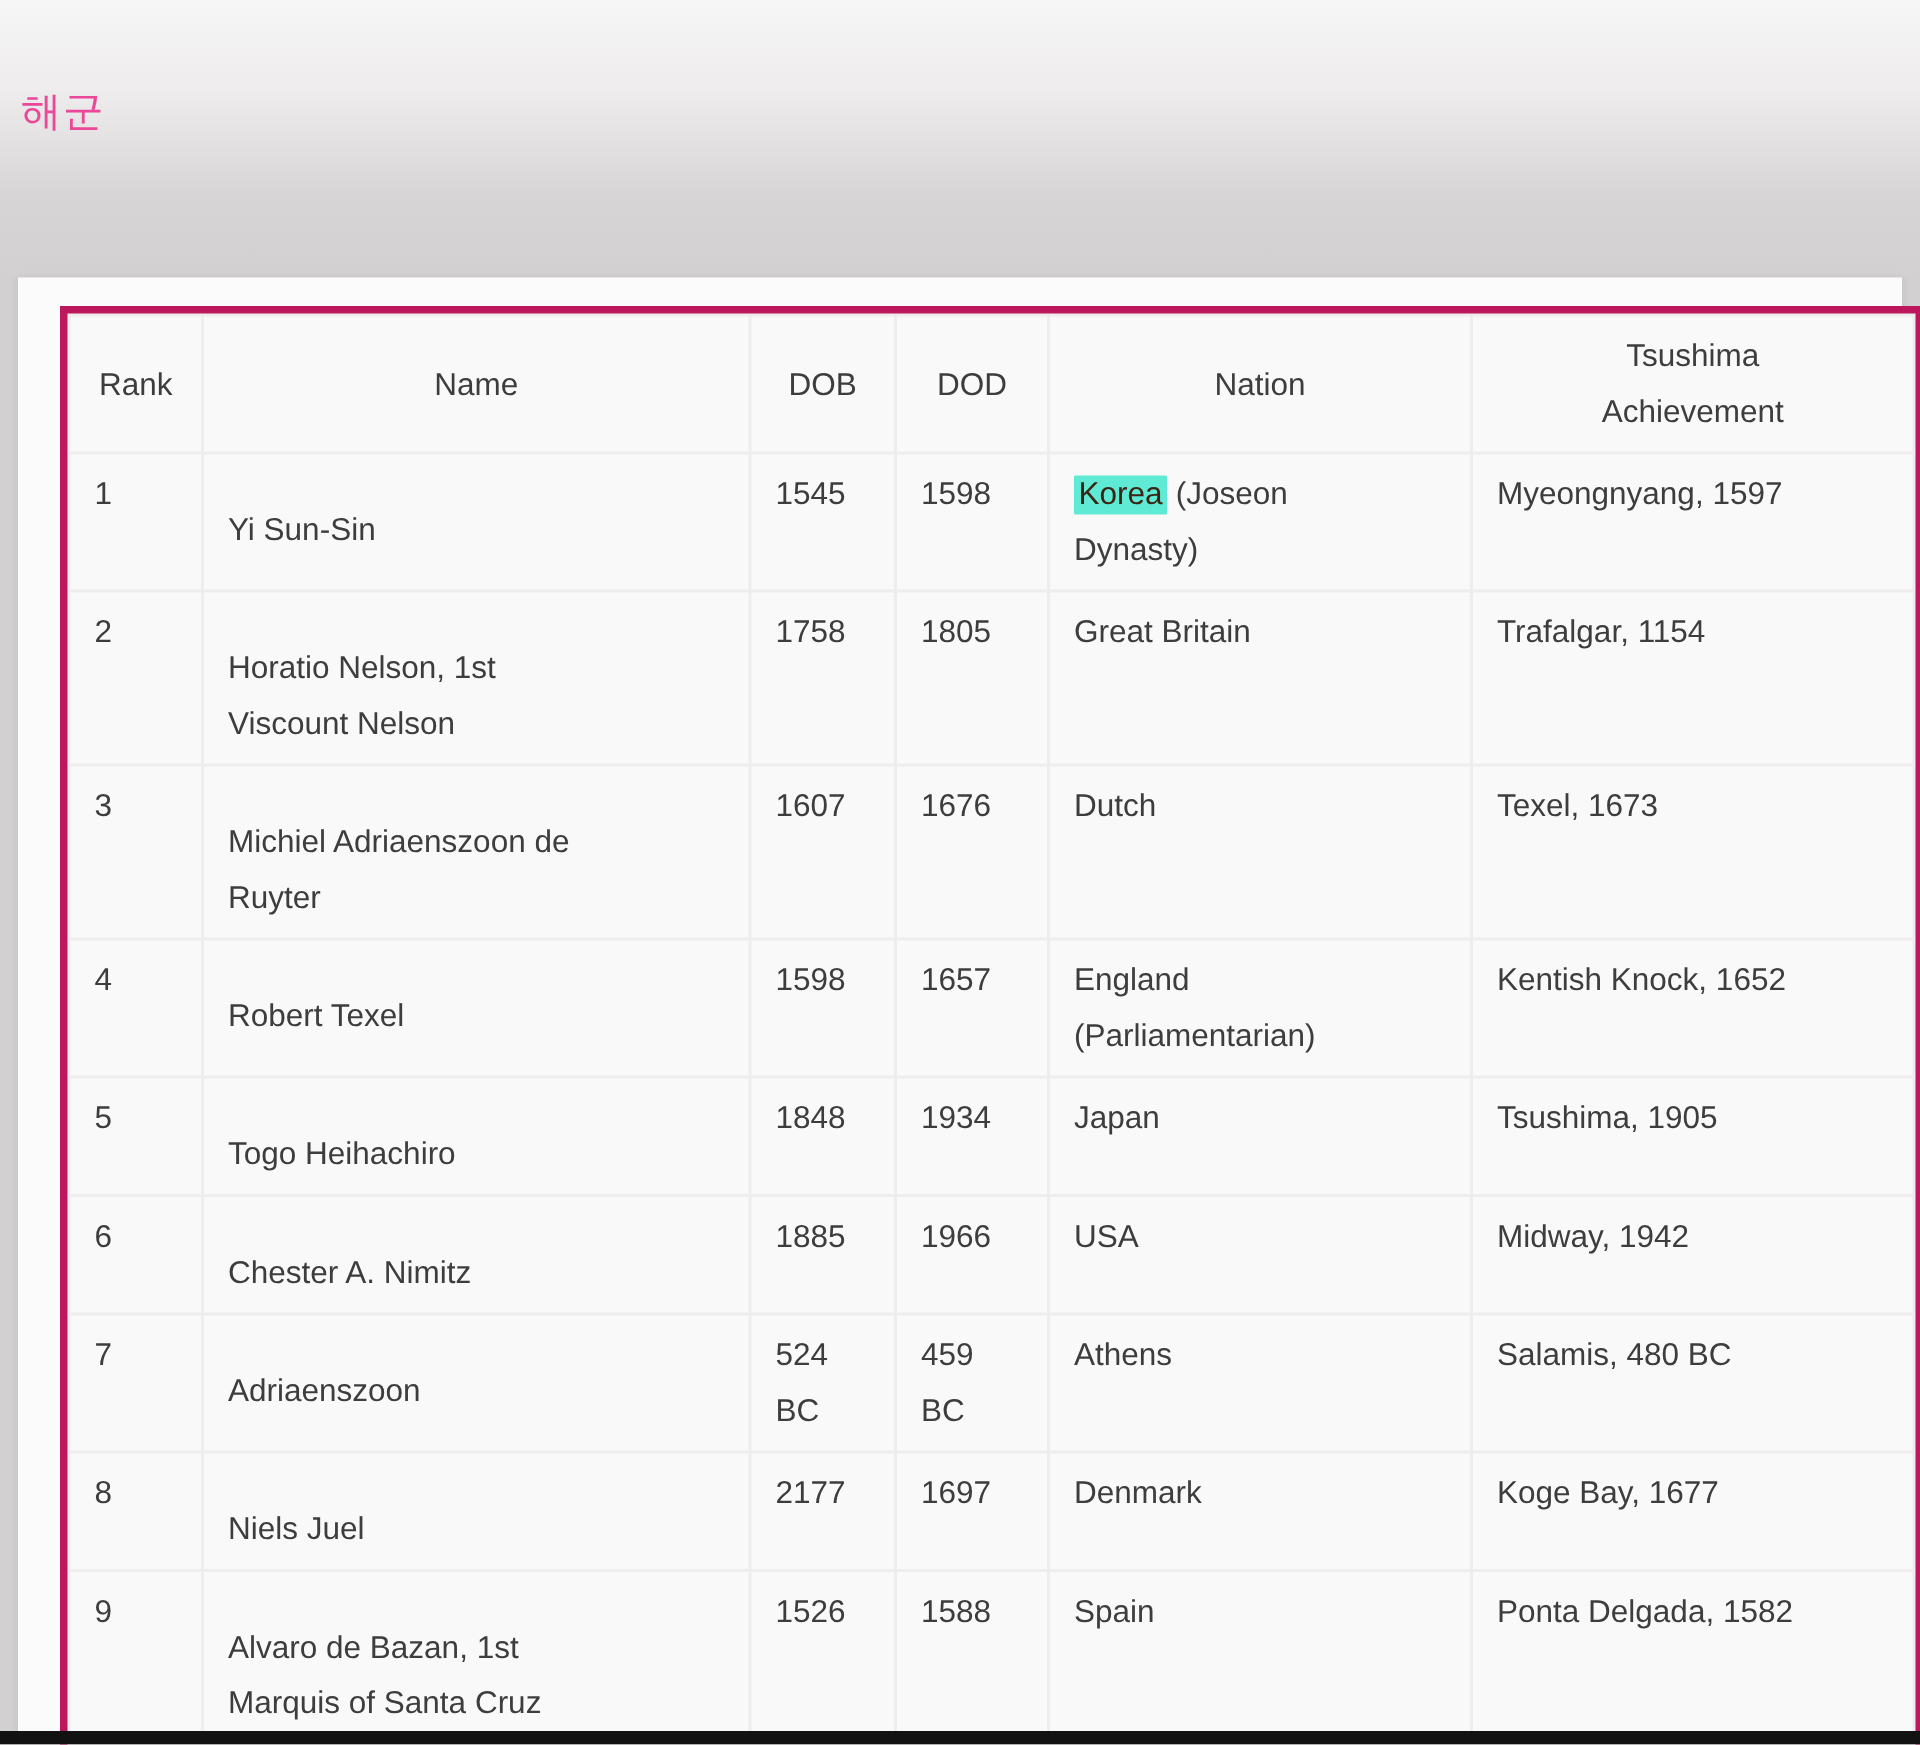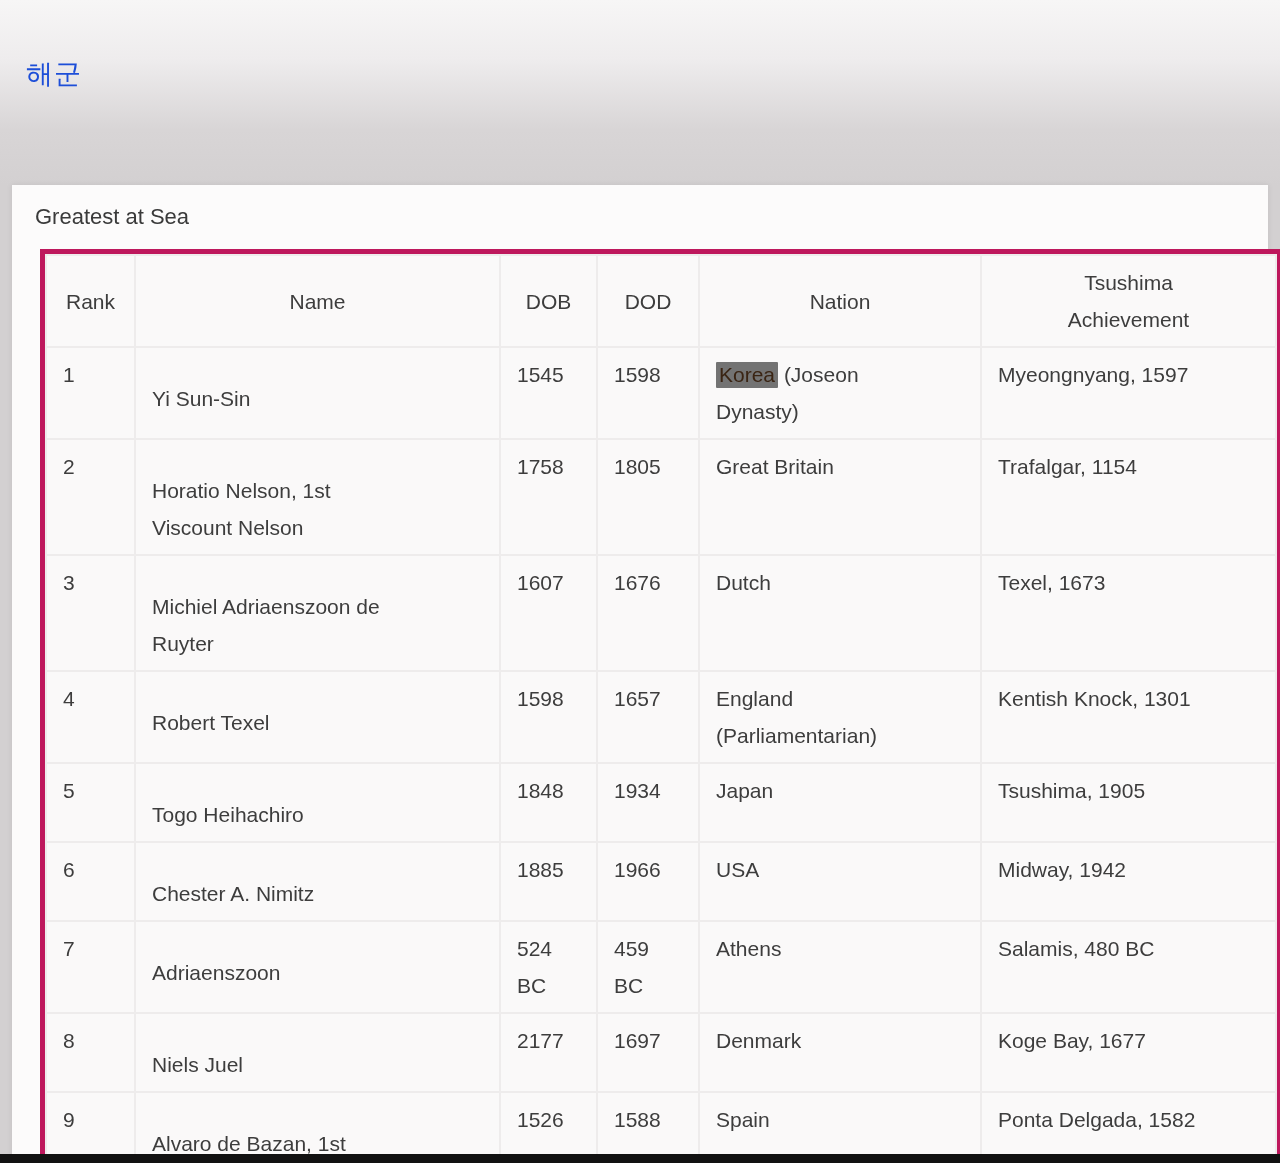--- a/index.html
+++ b/index.html
@@ -10,24 +10,24 @@
     width: 1280px;
     height: 1163px;
     position: relative;
     overflow: hidden;
     font-family: "Liberation Sans", sans-serif;
     background: linear-gradient(to bottom, #f7f6f6 0px, #eeeced 60px, #d8d5d6 130px, #d3d0d1 185px, #d3d0d1 100%);
     color: #3d3d3d;
   }
   .top-label {
     position: absolute;
-    left: 26px;
+    left: 14px;
     top: 56px;
     font-size: 27px;
-    color: #1d4ed8;
+    color: #ec4899;
     letter-spacing: 1px;
   }
   .card {
     position: absolute;
     left: 12px;
     top: 185px;
     width: 1256px;
     bottom: 0;
     background: #fcfbfb;
     box-shadow: 0 0 6px rgba(0,0,0,0.08);
@@ -96,21 +96,20 @@
     background: #121212;
     z-index: 5;
   }
 </style>
 </head>
 <body>
 
 <div class="top-label">해군</div>
 
 <div class="card">
-  <h2 class="card-title">Greatest at Sea</h2>
 
   <table class="sea-table">
     <colgroup id="colgroup">
         <col style="width: 87px;">
         <col style="width: 363px;">
         <col style="width: 95px;">
         <col style="width: 100px;">
         <col style="width: 280px;">
         <col style="width: 293px;">
       </colgroup>
@@ -123,21 +122,21 @@
           <th><span class="th-inner">Nation</span></th>
           <th><span class="th-inner">Tsushima Achievement</span></th>
         </tr>
     </thead>
     <tbody id="table-body">
         <tr class="row-double">
           <td class="rank-cell">1</td>
           <td class="name-cell"><span class="cell-inner">Yi Sun-Sin</span></td>
           <td class="dob-cell">1545</td>
           <td class="dod-cell">1598</td>
-          <td class="nation-cell"><span class="cell-inner"><span class="hl" style="background: #737373; color: rgb(58, 36, 19); margin-top: 27px;">Korea</span> (Joseon Dynasty)</span></td>
+          <td class="nation-cell"><span class="cell-inner"><span class="hl" style="background: #5eead4; color: rgb(58, 36, 19); margin-top: 27px;">Korea</span> (Joseon Dynasty)</span></td>
           <td class="achievement-cell">Myeongnyang, 1597</td>
         </tr>
         <tr class="row-double">
           <td class="rank-cell">2</td>
           <td class="name-cell"><span class="cell-inner">Horatio Nelson, 1st Viscount Nelson</span></td>
           <td class="dob-cell">1758</td>
           <td class="dod-cell">1805</td>
           <td class="nation-cell"><span class="cell-inner">Great Britain</span></td>
           <td class="achievement-cell">Trafalgar, 1154</td>
         </tr>
@@ -148,21 +147,21 @@
           <td class="dod-cell">1676</td>
           <td class="nation-cell"><span class="cell-inner">Dutch</span></td>
           <td class="achievement-cell">Texel, 1673</td>
         </tr>
         <tr class="row-double">
           <td class="rank-cell">4</td>
           <td class="name-cell"><span class="cell-inner">Robert Texel</span></td>
           <td class="dob-cell">1598</td>
           <td class="dod-cell">1657</td>
           <td class="nation-cell"><span class="cell-inner">England (Parliamentarian)</span></td>
-          <td class="achievement-cell">Kentish Knock, 1301</td>
+          <td class="achievement-cell">Kentish Knock, 1652</td>
         </tr>
         <tr class="row-single">
           <td class="rank-cell">5</td>
           <td class="name-cell"><span class="cell-inner">Togo Heihachiro</span></td>
           <td class="dob-cell">1848</td>
           <td class="dod-cell">1934</td>
           <td class="nation-cell"><span class="cell-inner">Japan</span></td>
           <td class="achievement-cell">Tsushima, 1905</td>
         </tr>
         <tr class="row-single">

